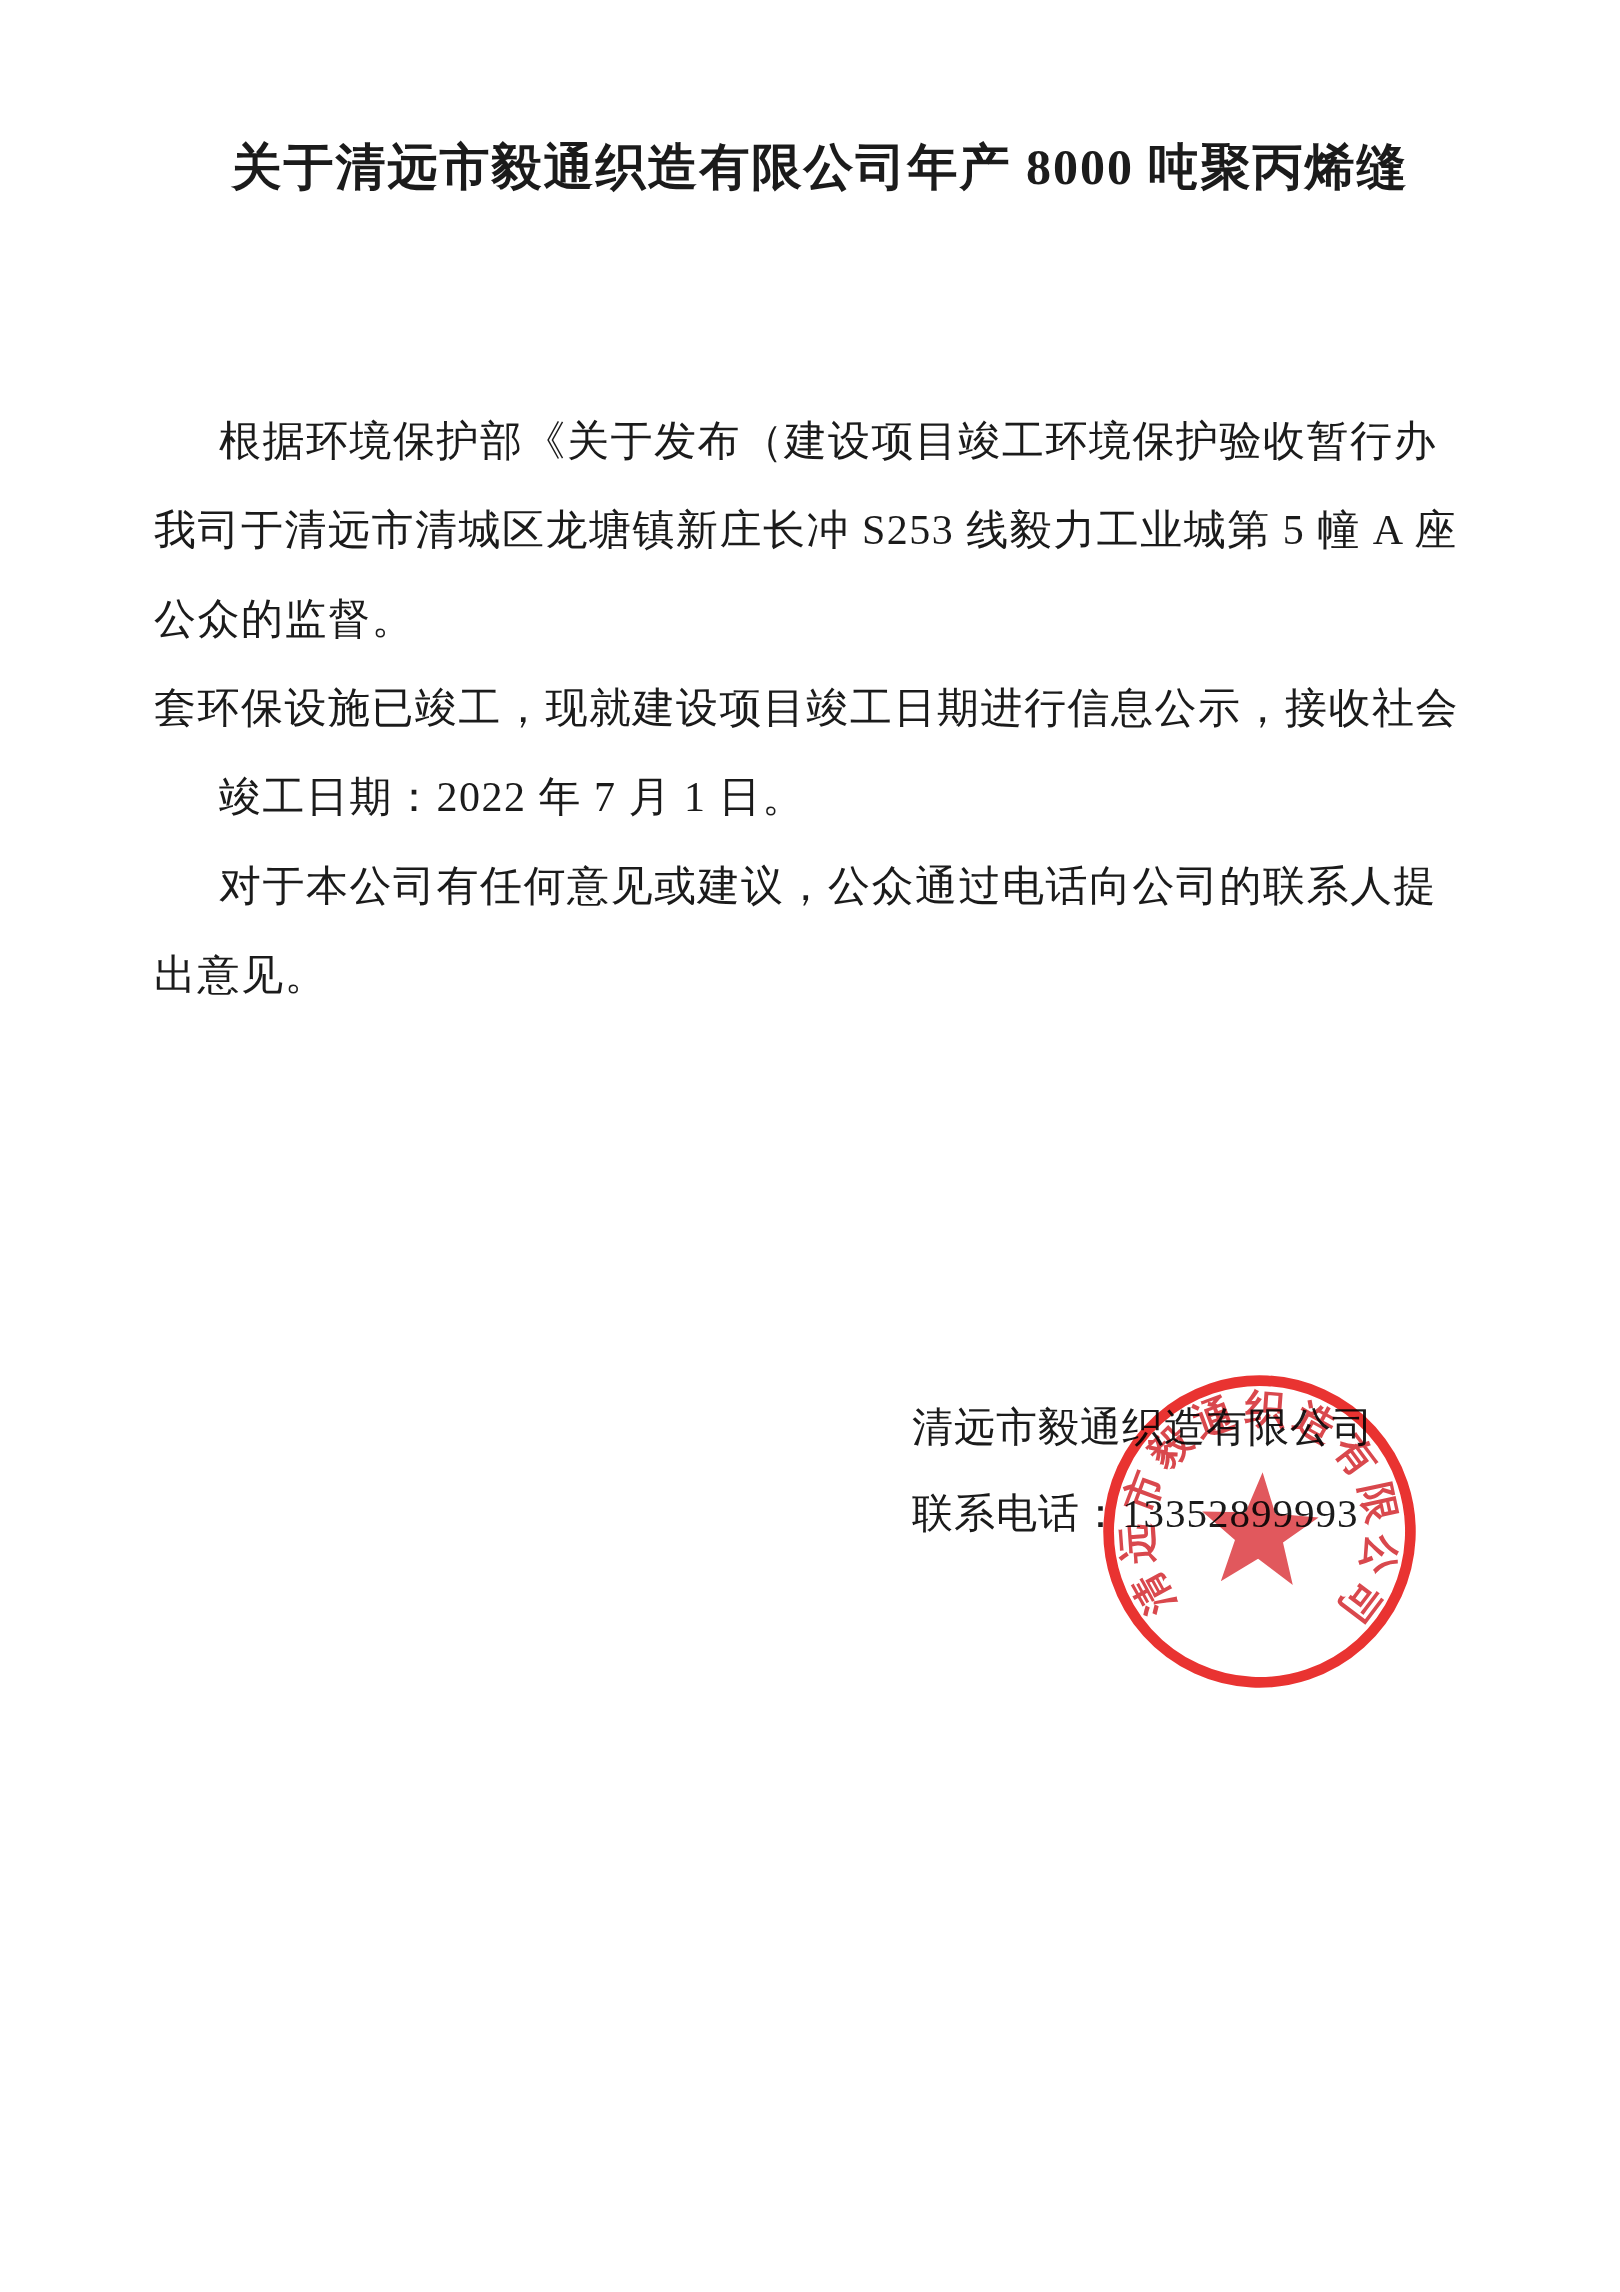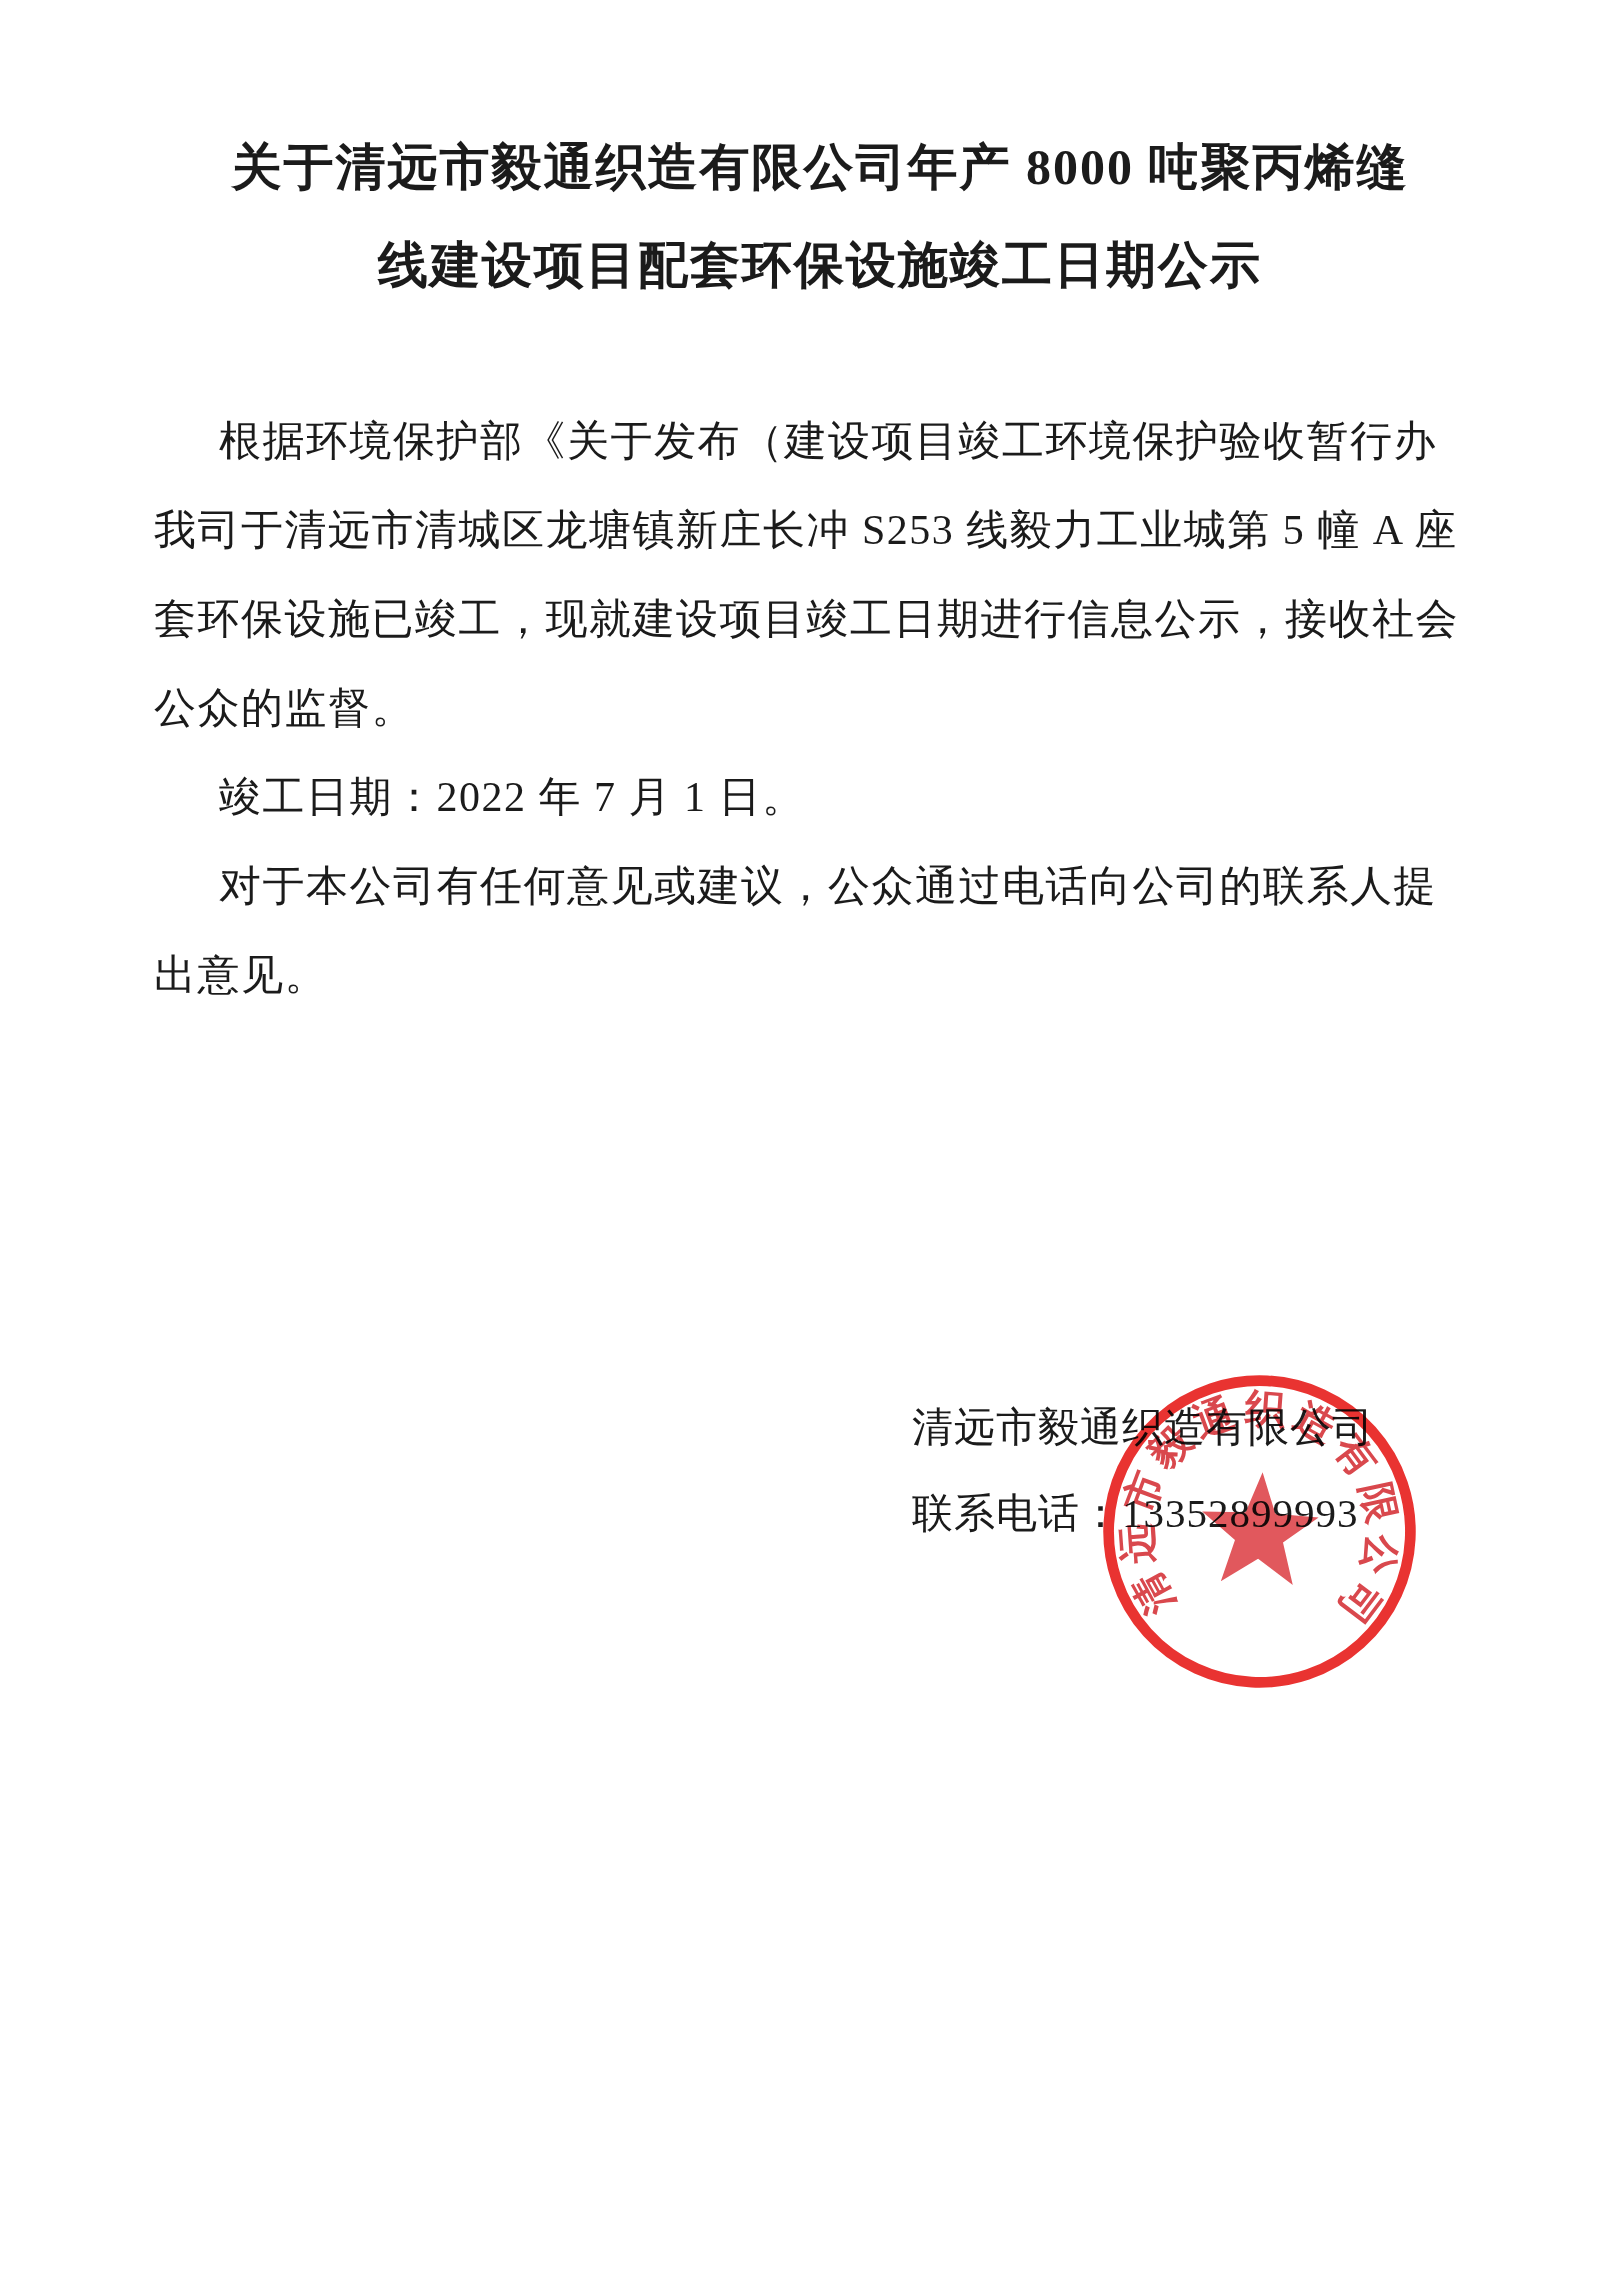--- a/index.html
+++ b/index.html
@@ -53,28 +53,27 @@
   .seal-text{fill:var(--seal-text-red);font-family:"Liberation Serif","DejaVu Serif",serif;font-weight:bold;}
   .seal-star{fill:var(--seal-star-red);}
 </style>
 </head>
 <body>
 
 <div class="page">
 
   <h1 class="title">
     <span class="title-line">关于清远市毅通织造有限公司年产 8000 吨聚丙烯缝</span>
-    <span class="title-line">线建设项目配套环保设施竣工日期公示</span>
   </h1>
 
   <div class="doc-body">
     <div class="line i">根据环境保护部《关于发布（建设项目竣工环境保护验收暂行办</div>
     <div class="line">我司于清远市清城区龙塘镇新庄长冲 S253 线毅力工业城第 5 幢 A 座</div>
+    <div class="line">公众的监督。</div>
     <div class="line">套环保设施已竣工，现就建设项目竣工日期进行信息公示，接收社会</div>
-    <div class="line">公众的监督。</div>
     <div class="line i">竣工日期：2022 年 7 月 1 日。</div>
     <div class="line i">对于本公司有任何意见或建议，公众通过电话向公司的联系人提</div>
     <div class="line">出意见。</div>
   </div>
 
   <div class="signature">
     <div class="sig-company">清远市毅通织造有限公司</div>
     <div class="sig-phone">
       <span>联系电话：</span><span>13352899993</span>
     </div>

